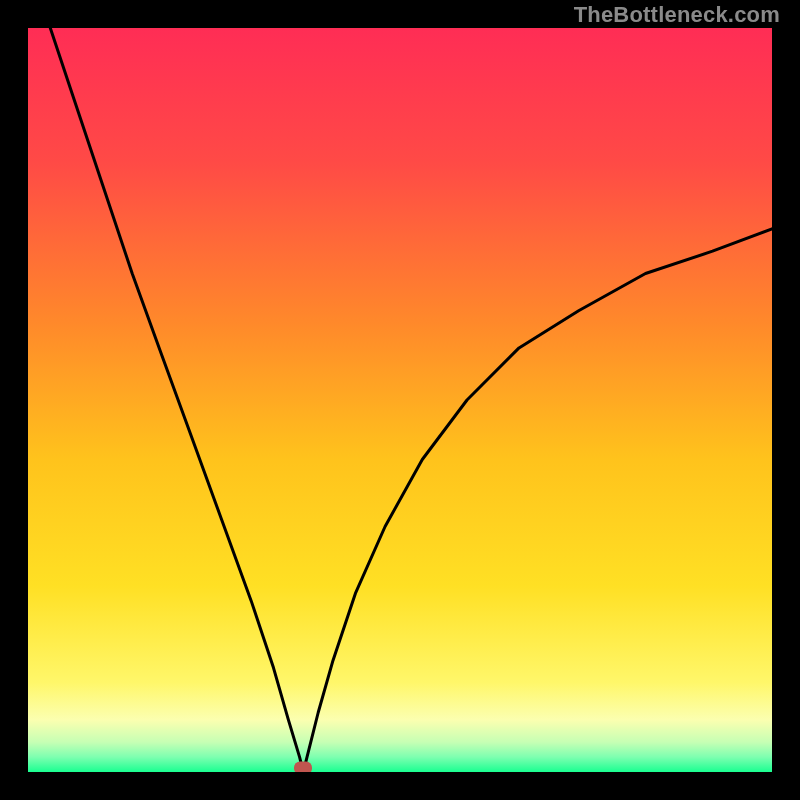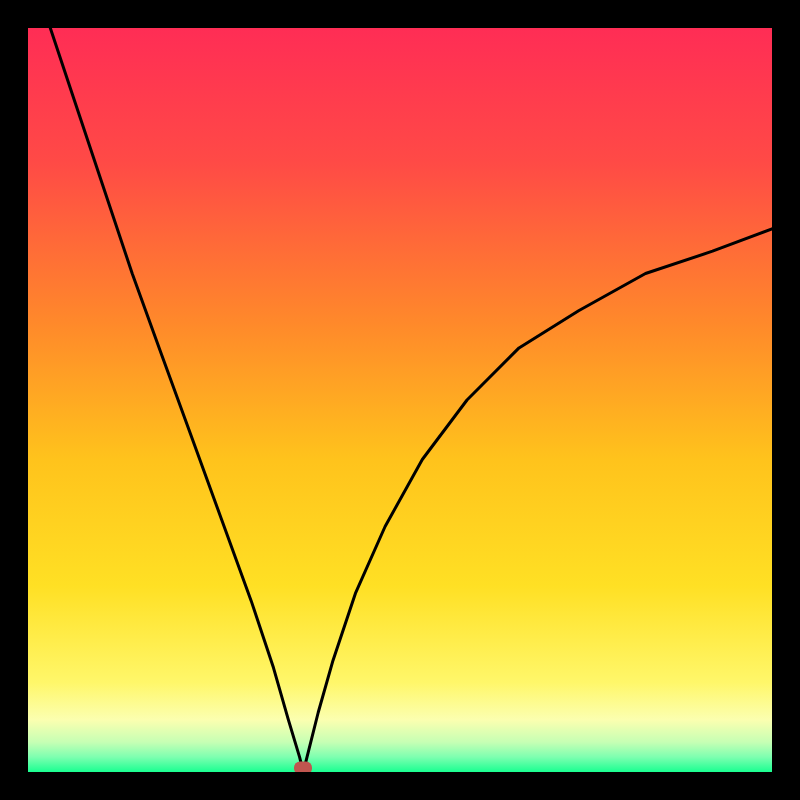--- a/index.html
+++ b/index.html
@@ -50,20 +50,21 @@
     height: 13px;
     background: #c0564f;
     border-radius: 6px;
     transform: translate(-50%, -50%);
   }
 </style>
 </head>
 <body>
 <div class="frame">
 
+  <div class="attribution">TheBottleneck.com</div>
 
   <div class="plot">
     <svg class="gradient" width="744" height="744" viewBox="0 0 744 744" preserveAspectRatio="none">
       <defs>
         <linearGradient id="bg" x1="0" y1="0" x2="0" y2="1">
           <stop id="g0" offset="0%" stop-color="#ff2d55"></stop>
           <stop id="g1" offset="18%" stop-color="#ff4a46"></stop>
           <stop id="g2" offset="40%" stop-color="#ff8a2a"></stop>
           <stop id="g3" offset="57.99999999999999%" stop-color="#ffc31c"></stop>
           <stop id="g4" offset="75%" stop-color="#ffe024"></stop>

